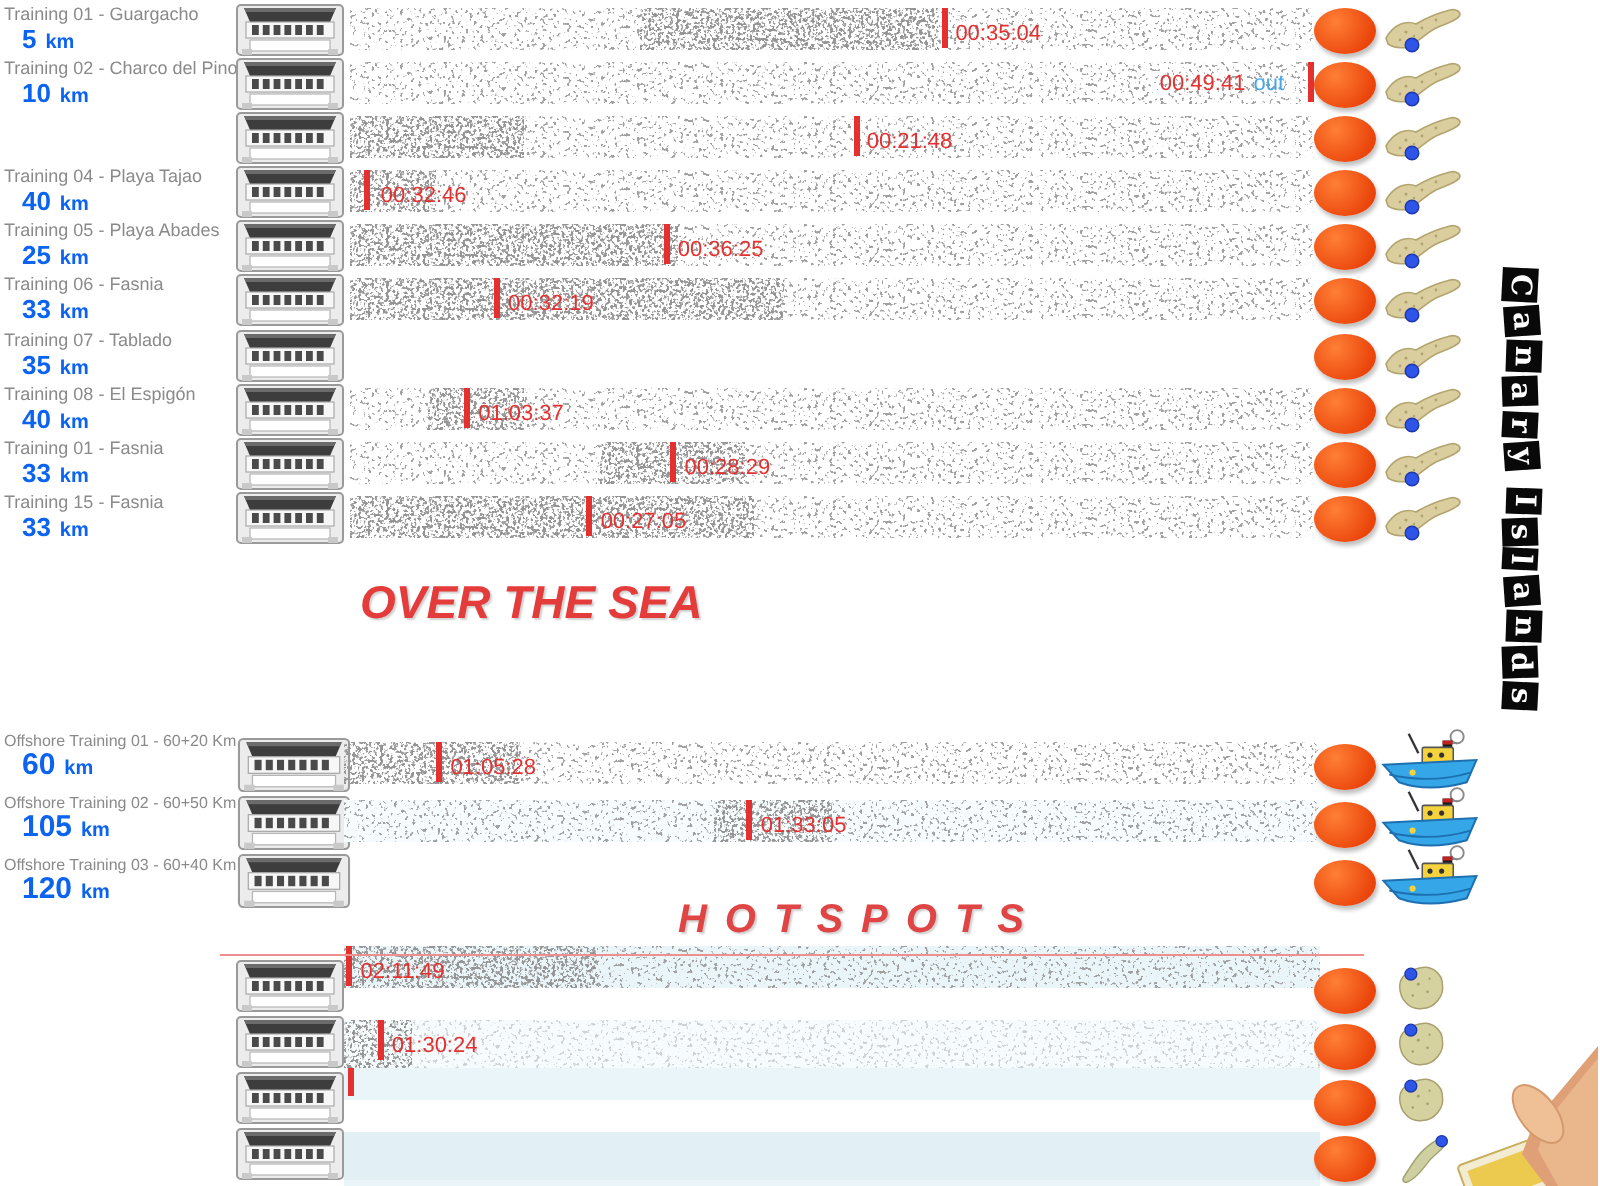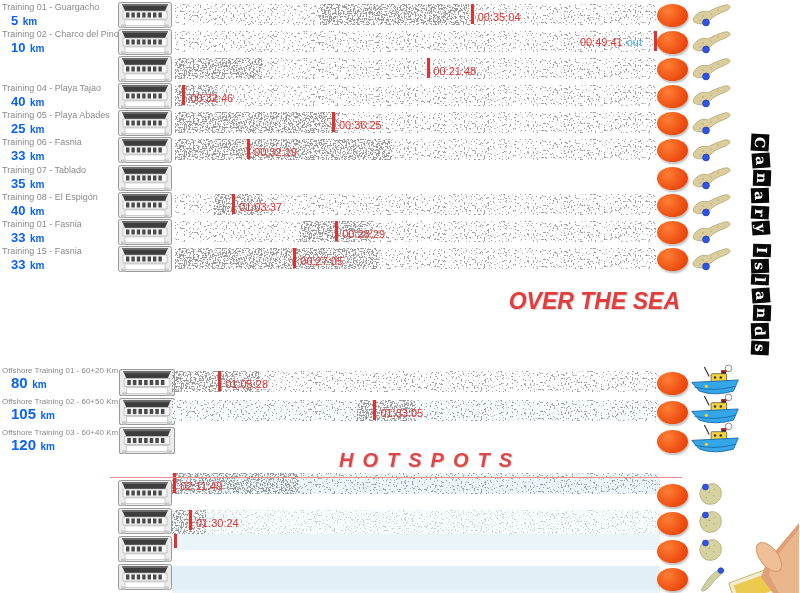--- a/index.html
+++ b/index.html
@@ -29,21 +29,21 @@
        box-shadow:1px 2px 2px rgba(0,0,0,.25);}
   .isl{position:absolute;left:691px;top:0;width:42px;height:28px;}
   .islr{position:absolute;left:696px;top:1px;width:30px;height:26px;}
   .isll{position:absolute;left:698px;top:0;width:28px;height:29px;}
   .boat{position:absolute;left:688px;top:1px;width:54px;height:31px;}
   
   .bgA{background:#eaf5f9;margin-top:44px;}
   .bgB{background:#f6fbfd;}
   .bgC{background:#e2f0f6;}
   
-  .h-sea{position:absolute;left:180px;top:288px;width:500px;text-align:right;
+  .h-sea{position:absolute;left:180px;top:288px;width:500px;text-align:left;
     font-size:23px;font-weight:bold;font-style:italic;color:#e43b3b;
     text-shadow:1px 1px 1px rgba(150,150,150,.45);}
   .h-hot{position:absolute;left:180px;top:449px;width:500px;text-align:center;
     font-size:20px;font-weight:bold;font-style:italic;color:#e04545;letter-spacing:9px;
     text-shadow:1px 1px 1px rgba(150,150,150,.45);}
   .hotline{position:absolute;left:110px;top:477px;width:572px;height:1px;background:#ef8f8f;}
   
   .vtitle{position:absolute;left:770px;top:133px;width:270px;height:30px;
     transform:rotate(90deg);transform-origin:0 0;white-space:nowrap;}
   .vtitle .tile{display:inline-block;background:#090909;color:#fff;
@@ -365,21 +365,21 @@
   <svg class="isl" viewBox="0 0 42 28">
       <use href="#isl-tf"></use>
     </svg>
 </div>
 
 <div class="h-sea">OVER THE SEA</div>
 
 <div class="row off" style="top:363px">
   <div class="lbl" style="top:2px">
     <div class="t1">Offshore Training 01 - 60+20 Km</div>
-    <div class="t2"><span class="kn">80</span> <span class="ku">km</span></div>
+    <div class="t2"><span class="kn">60</span> <span class="ku">km</span></div>
   </div>
   <svg class="basket" style="top:6px;width:58px;height:27px" viewBox="0 0 54 26">
       <use href="#basket"></use>
     </svg>
   <div class="band band2" style="top:8px">
     <svg class="nz">
         <rect width="100%" height="100%" filter="url(#nzL)"></rect>
       </svg>
     <div class="clus" style="left: 0%; width: 18%;">
         <svg class="nz">

